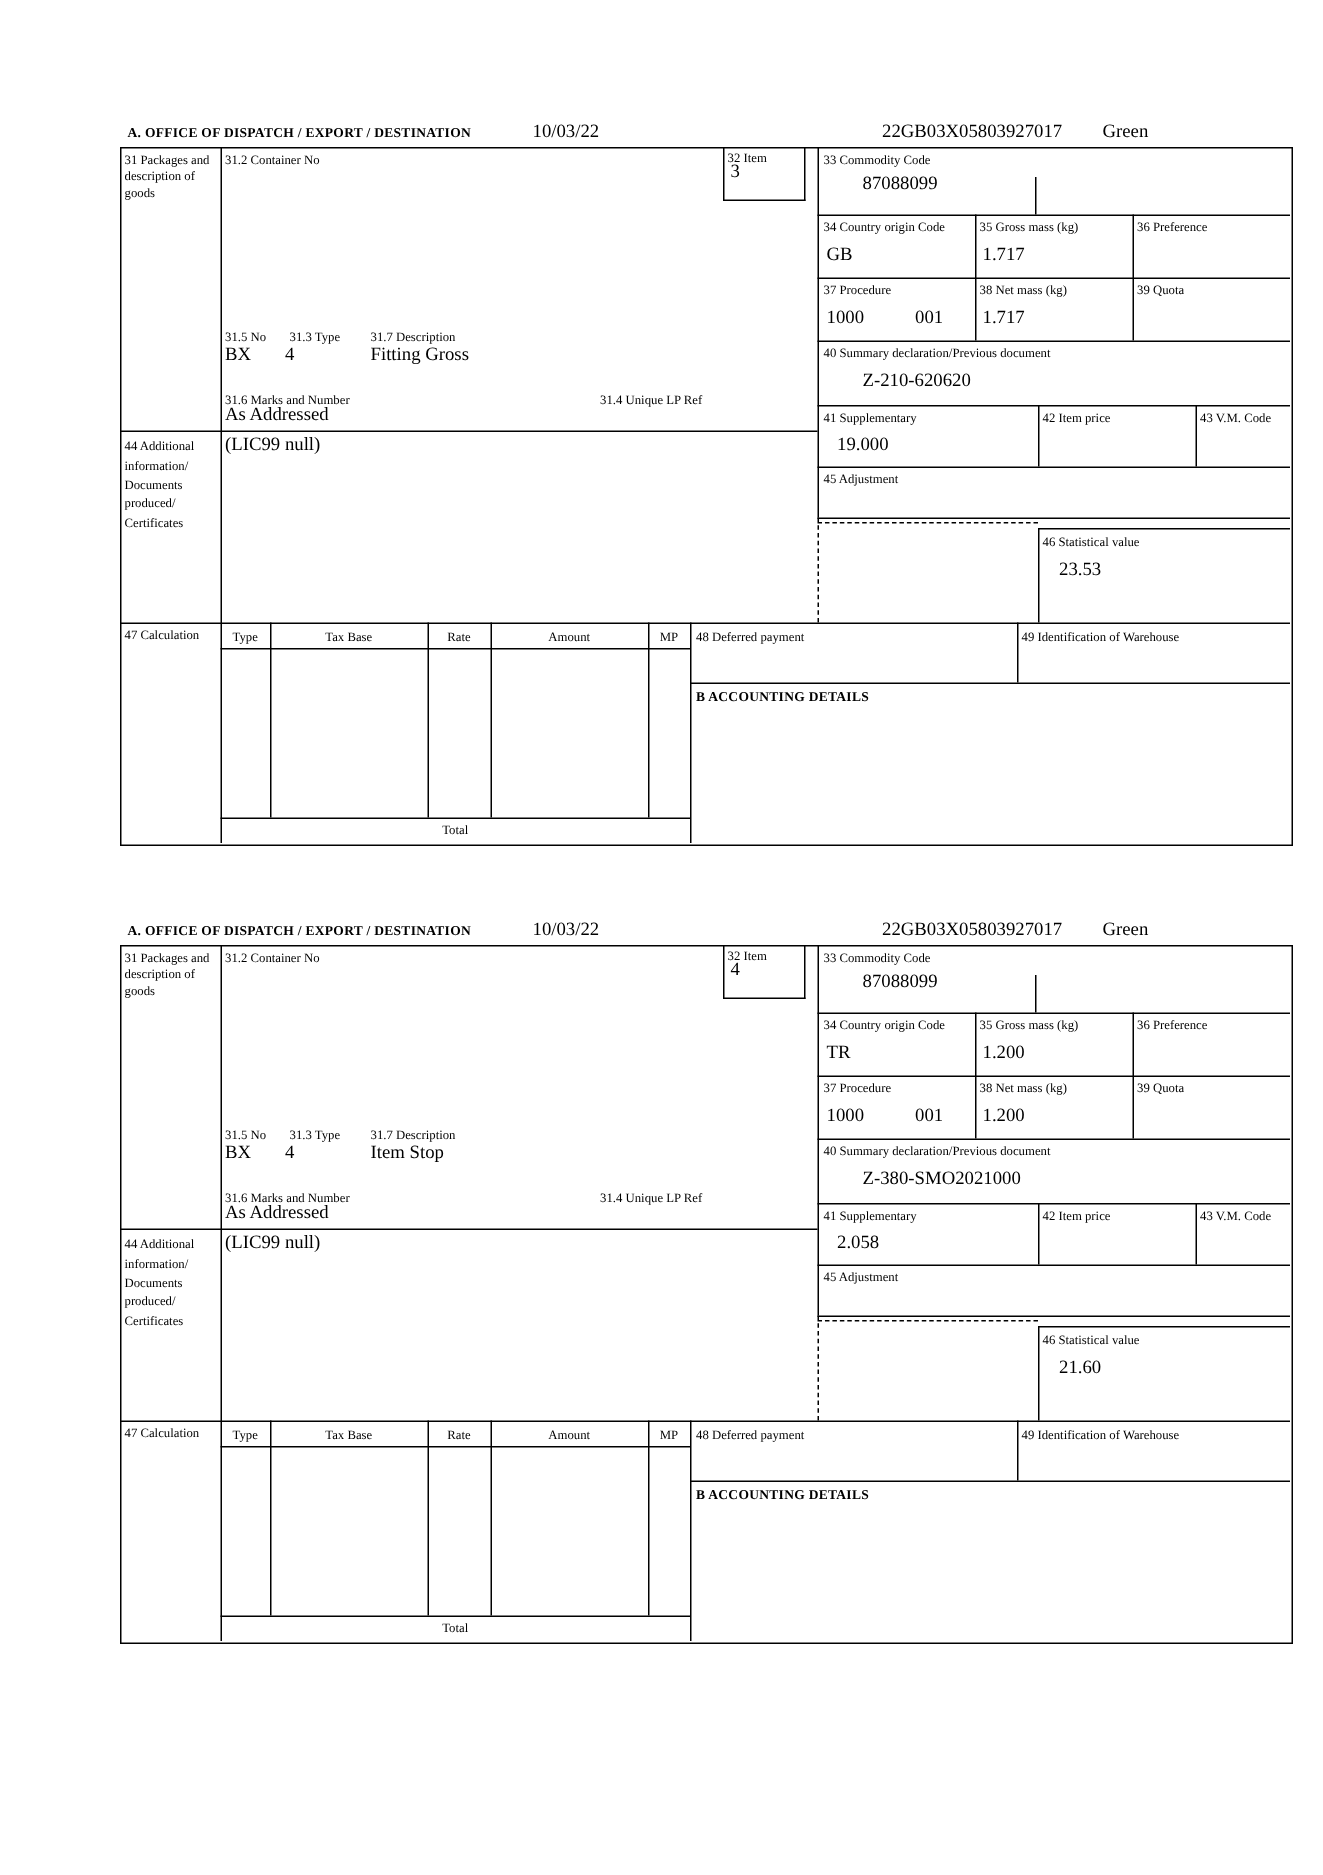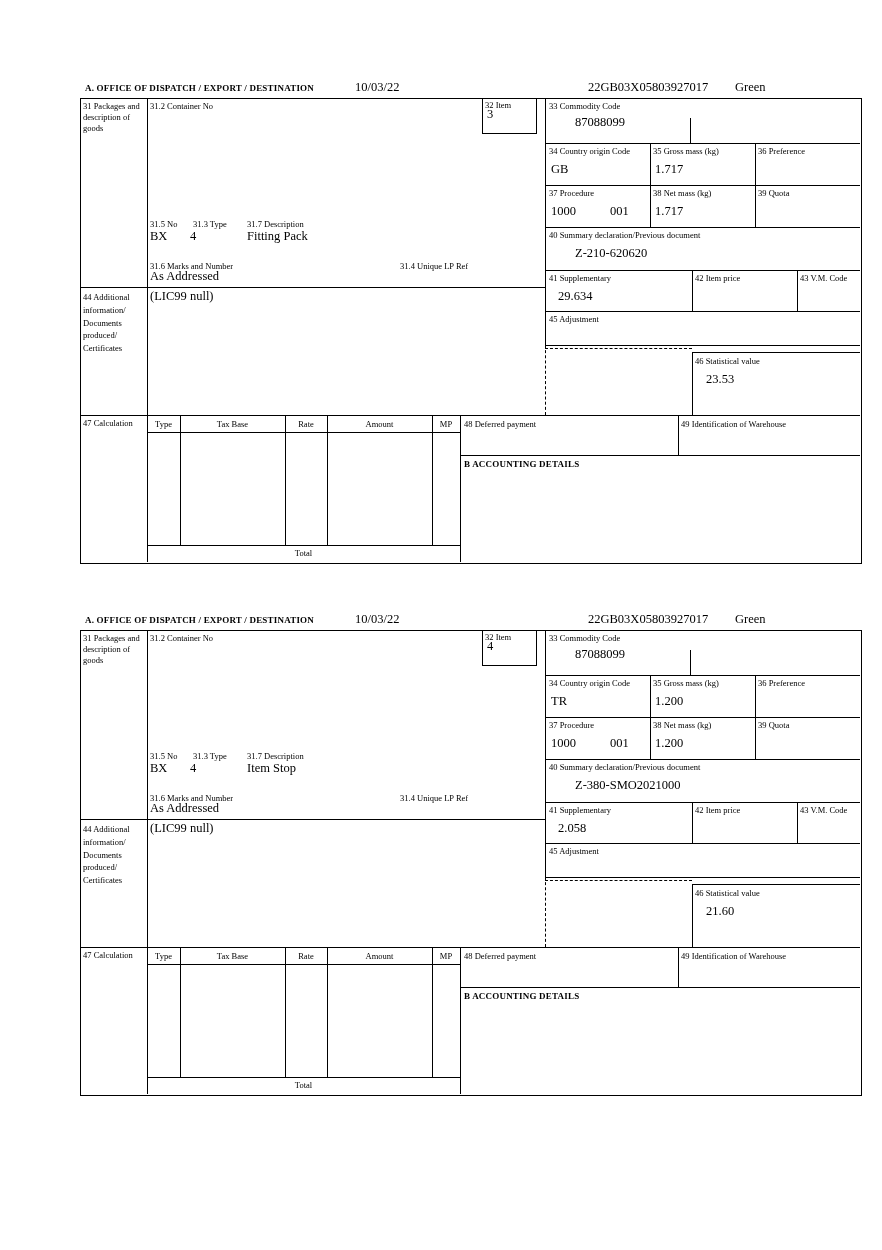--- a/index.html
+++ b/index.html
@@ -65,21 +65,21 @@
     <span class="t lbl w" style="left:83px;top:338px;width:55px">47 Calculation</span>
 
     <span class="t lbl" style="left:150px;top:21px">31.2 Container No</span>
     <span class="t lbl" style="left:485px;top:20px">32 Item</span>
     <span class="t val" style="left:487px;top:28px">3</span>
     <span class="t lbl" style="left:150px;top:139px">31.5 No</span>
     <span class="t lbl" style="left:193px;top:139px">31.3 Type</span>
     <span class="t lbl" style="left:247px;top:139px">31.7 Description</span>
     <span class="t val" style="left:150px;top:150px">BX</span>
     <span class="t val" style="left:190px;top:150px">4</span>
-    <span class="t val" style="left:247px;top:150px">Fitting Pack</span>
+    <span class="t val" style="left:247px;top:150px">Fitting Gross</span>
     <span class="t lbl" style="left:150px;top:181px">31.6 Marks and Number</span>
     <span class="t lbl" style="left:400px;top:181px">31.4 Unique LP Ref</span>
     <span class="t val" style="left:150px;top:190px">As Addressed</span>
     <span class="t val" style="left:150px;top:210px">(LIC99 null)</span>
 
     <span class="t lbl" style="left:549px;top:21px">33 Commodity Code</span>
     <span class="t val" style="left:575px;top:36px">87088099</span>
     <span class="t lbl" style="left:549px;top:66px">34 Country origin Code</span>
     <span class="t val" style="left:551px;top:83px">GB</span>
     <span class="t lbl" style="left:653px;top:66px">35 Gross mass (kg)</span>
@@ -87,21 +87,21 @@
     <span class="t lbl" style="left:758px;top:66px">36 Preference</span>
     <span class="t lbl" style="left:549px;top:108px">37 Procedure</span>
     <span class="t val" style="left:551px;top:125px">1000</span>
     <span class="t val" style="left:610px;top:125px">001</span>
     <span class="t lbl" style="left:653px;top:108px">38 Net mass (kg)</span>
     <span class="t val" style="left:655px;top:125px">1.717</span>
     <span class="t lbl" style="left:758px;top:108px">39 Quota</span>
     <span class="t lbl" style="left:549px;top:150px">40 Summary declaration/Previous document</span>
     <span class="t val" style="left:575px;top:167px">Z-210-620620</span>
     <span class="t lbl" style="left:549px;top:193px">41 Supplementary</span>
-    <span class="t val" style="left:558px;top:210px">29.634</span>
+    <span class="t val" style="left:558px;top:210px">19.000</span>
     <span class="t lbl" style="left:695px;top:193px">42 Item price</span>
     <span class="t lbl" style="left:800px;top:193px">43 V.M. Code</span>
     <span class="t lbl" style="left:549px;top:234px">45 Adjustment</span>
     <span class="t lbl" style="left:695px;top:276px">46 Statistical value</span>
     <span class="t val" style="left:706px;top:293px">23.53</span>
 
     <span class="t lbl ctr" style="left:147px;top:339px;width:33px">Type</span>
     <span class="t lbl ctr" style="left:180px;top:339px;width:105px">Tax Base</span>
     <span class="t lbl ctr" style="left:285px;top:339px;width:42px">Rate</span>
     <span class="t lbl ctr" style="left:327px;top:339px;width:105px">Amount</span>

